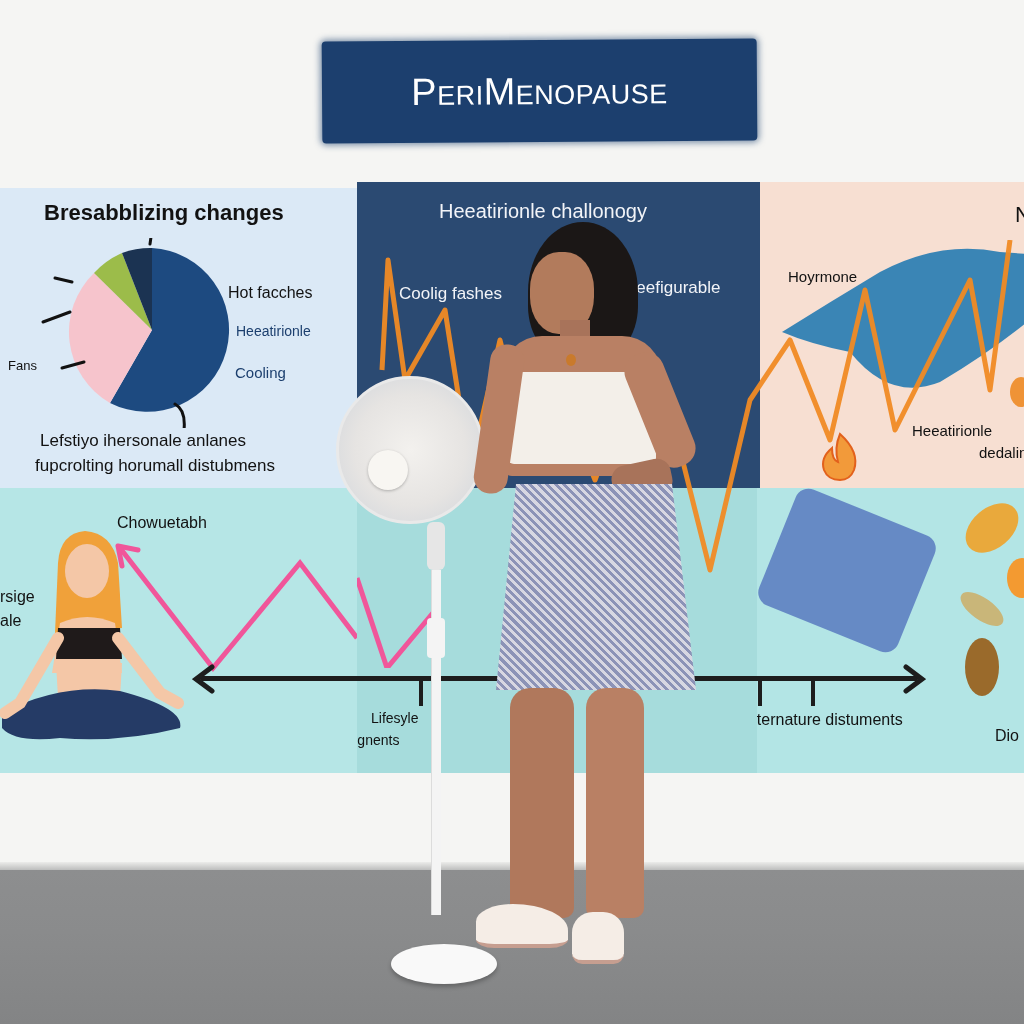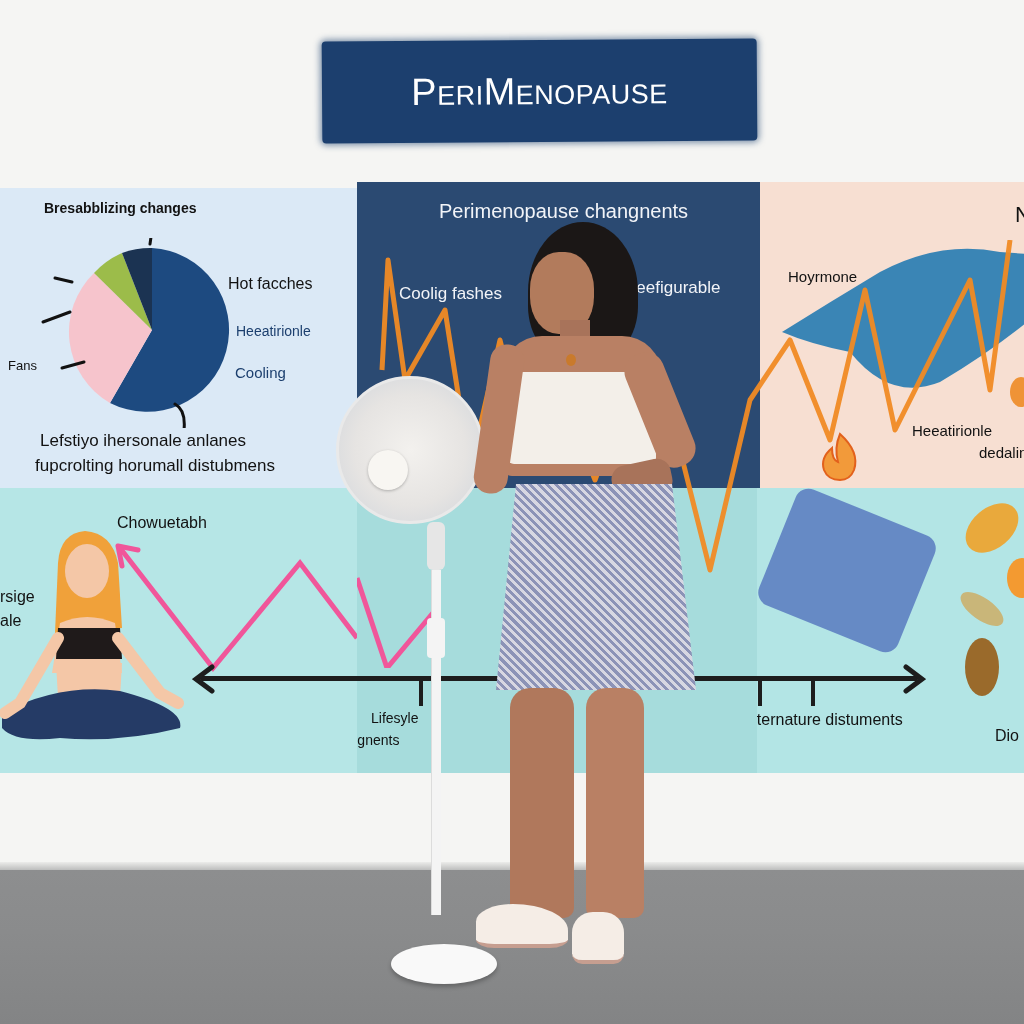--- a/index.html
+++ b/index.html
@@ -31,42 +31,42 @@
 
 <div class="abs wall"></div>
 <div class="abs floor-edge"></div>
 <div class="abs floor"></div>
 
 <div class="abs title-banner">
   <span class="title-text">PeriMenopause</span>
 </div>
 
 <div class="abs panel p-left-top">
-  <span class="lbl" style="left:44px;top:12px;font-size:14px;font-weight:600;">Bresabblizing changes</span>
+  <span class="lbl" style="left:44px;top:12px;font-size:22px;font-weight:600;">Bresabblizing changes</span>
   <svg class="abs" style="left:40px;top:50px;" width="200" height="190" viewBox="0 0 200 190">
     <path d="M112 10 A82 82 0 1 1 70 165 L112 92 Z" fill="#1d4a80"></path>
     <path d="M70 165 A82 82 0 0 1 54 35 L112 92 Z" fill="#f6c4cc"></path>
     <path d="M54 35 A82 82 0 0 1 82 15 L112 92 Z" fill="#9cbc4a"></path>
     <path d="M82 15 A82 82 0 0 1 112 10 L112 92 Z" fill="#1b3352"></path>
     <path d="M112 -8 L110 6" stroke="#111" stroke-width="3" stroke-linecap="round"></path>
     <path d="M15 40 L32 44" stroke="#111" stroke-width="3" stroke-linecap="round"></path>
     <path d="M3 84 L30 74" stroke="#111" stroke-width="3" stroke-linecap="round"></path>
     <path d="M22 130 L44 124" stroke="#111" stroke-width="3" stroke-linecap="round"></path>
     <path d="M135 166 Q146 172 144 192" stroke="#111" stroke-width="3" fill="none" stroke-linecap="round"></path>
   </svg>
-  <span class="lbl" style="left:228px;top:87px;font-size:16px;">Hot facches</span>
+  <span class="lbl" style="left:228px;top:96px;font-size:16px;">Hot facches</span>
   <span class="lbl lbl-blue" style="left:236px;top:135px;font-size:14px;">Heeatirionle</span>
   <span class="lbl lbl-blue" style="left:235px;top:176px;font-size:15px;">Cooling</span>
   <span class="lbl" style="left:8px;top:170px;font-size:13px;">Fans</span>
   <span class="lbl" style="left:40px;top:243px;font-size:17px;">Lefstiyo ihersonale anlanes</span>
   <span class="lbl" style="left:35px;top:268px;font-size:17px;">fupcrolting horumall distubmens</span>
 </div>
 
 <div class="abs panel p-mid-top">
-  <span class="lbl lbl-light" style="left:82px;top:18px;font-size:20px;">Perimenopause changnents</span>
+  <span class="lbl lbl-light" style="left:82px;top:18px;font-size:20px;">Heeatirionle challonogy</span>
   <span class="lbl lbl-light" style="left:42px;top:102px;font-size:17px;">Coolig fashes</span>
   <span class="lbl lbl-light" style="left:268px;top:96px;font-size:17px;">Aeefigurable</span>
 </div>
 
 <div class="abs panel p-right-top">
   <span class="lbl" style="left:255px;top:20px;font-size:22px;">N</span>
   <svg class="abs" style="left:10px;top:30px;" width="257" height="270" viewBox="0 0 257 270">
     <path d="M12 120 Q60 90 110 60 Q170 28 230 40 L257 42 L257 110 Q220 140 170 170 Q120 190 80 140 Q40 132 12 120 Z" fill="#2f7fb3" opacity="0.95"></path>
   </svg>
   <span class="lbl" style="left:28px;top:86px;font-size:15px;">Hoyrmone</span>

